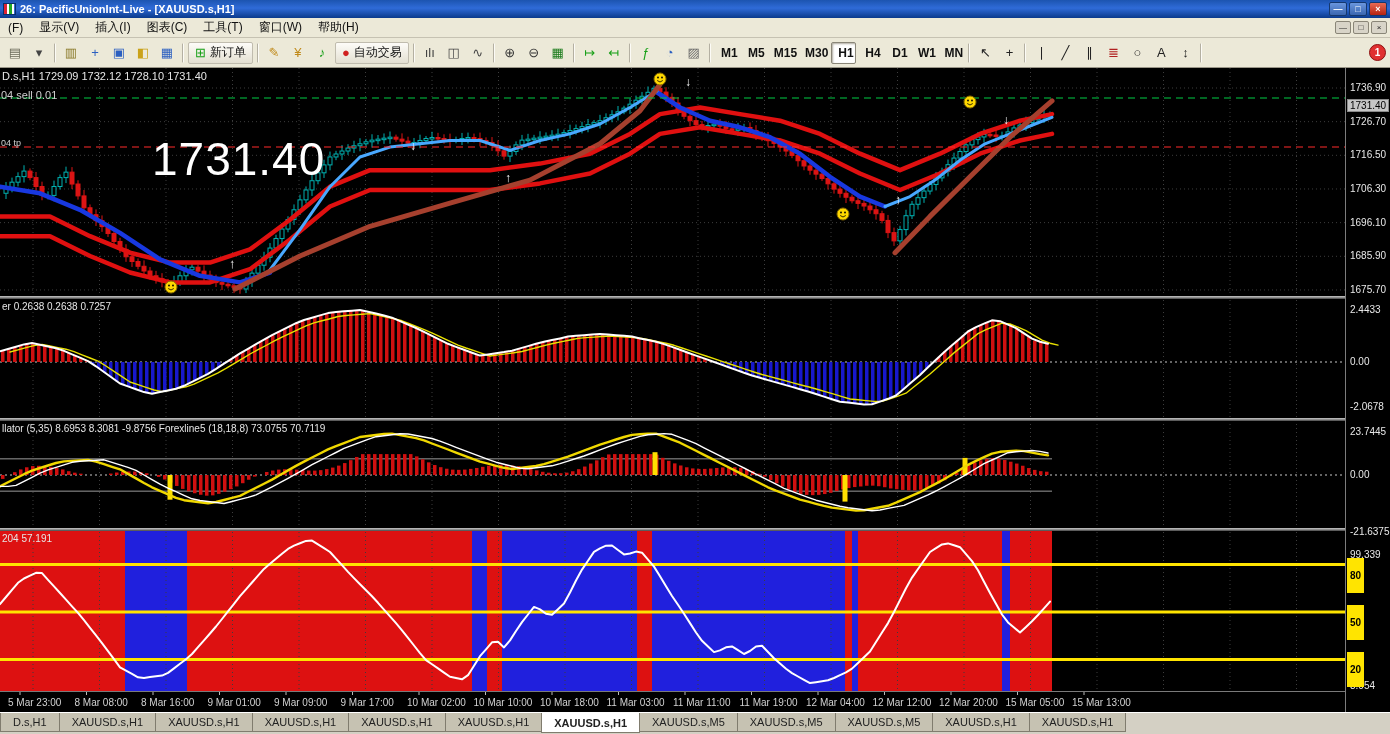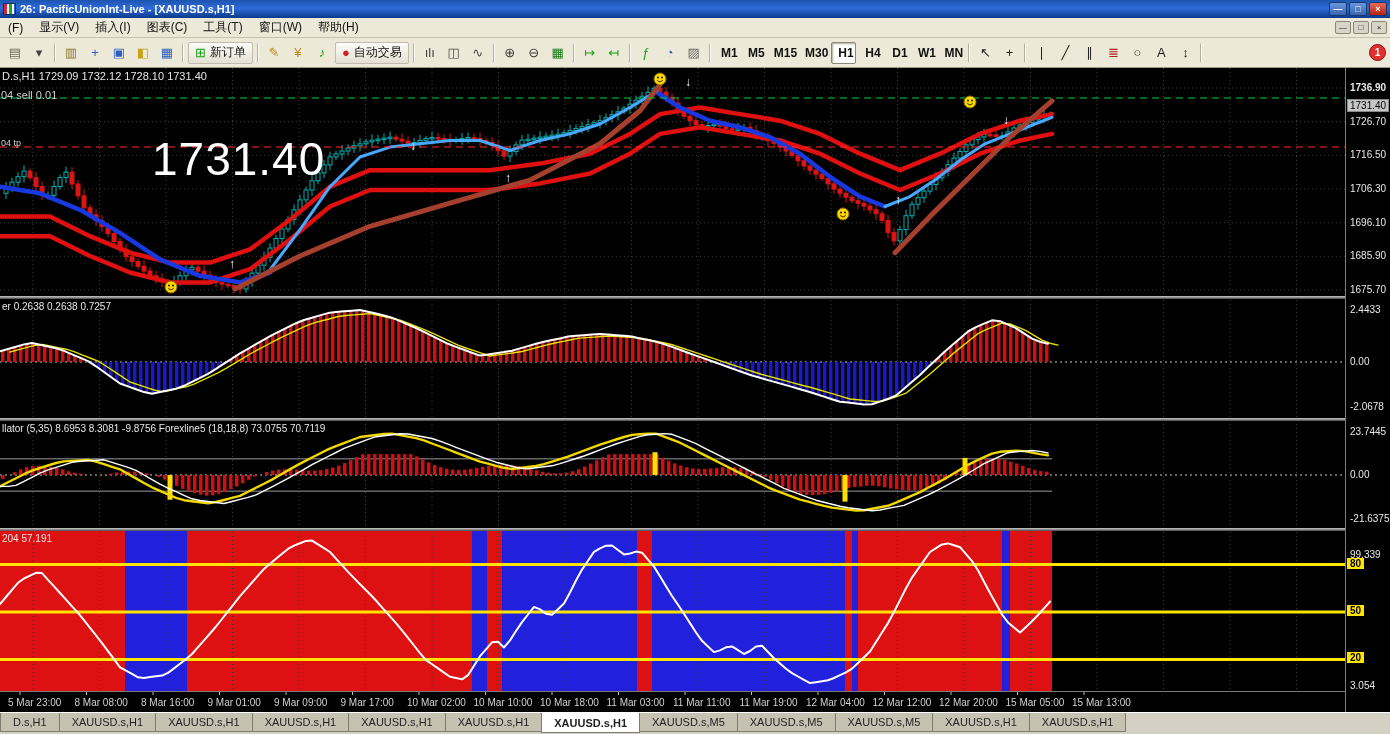--- a/index.html
+++ b/index.html
@@ -37,21 +37,21 @@
   .info-line{top:2px;left:2px;font-size:11px}
   .sell-label{top:21px;left:1px;font-size:11px;color:#cfcfcf}
   .tp-label{top:70px;left:1px;font-size:9px;color:#cfcfcf}
   .big-price{top:64px;left:152px;font-size:46px;color:#fff;letter-spacing:1px}
   .p2-title{top:233px;left:2px}
   .p3-title{top:355px;left:2px}
   .p4-title{top:465px;left:2px}
   .scale{position:absolute;left:1345px;top:0;width:45px;height:644px;background:#000;border-left:1px solid #7d7d7d;z-index:5}
   .scale-label{position:absolute;left:4px;color:#e8e8e8;font-size:10px;white-space:nowrap}
   .scale-label.price-tag{left:1px;background:#c6c6c6;color:#000;border:1px solid #8a8a8a;padding:0 2px}
-  .scale-label.level-tag{left:1px;background:#ffe400;color:#000;padding:0 3px;font-weight:bold}
+  .scale-label.level-tag{left:1px;background:#ffe400;color:#000;padding:12px 3px;font-weight:bold}
   .timebar{position:absolute;left:0;top:623px;width:1345px;height:21px;border-top:1px solid #7a7a7a;z-index:3}
   .time-label{position:absolute;top:5px;color:#d2d2d2;font-size:10px;white-space:nowrap}
 
   .tabbar{position:absolute;left:0;top:712px;width:1390px;height:22px;background:#d4d0c4;border-top:1px solid #fff;display:flex;align-items:flex-start;padding-left:0}
   .tab{height:19px;display:flex;align-items:center;padding:0 12px;font-size:11px;color:#222;background:#c6c2b2;border:1px solid #807c6e;border-top:none;margin-right:-1px}
   .tab.active{background:#fff;font-weight:bold;height:20px}
 </style>
 </head>
 <body>
 
@@ -1087,34 +1087,34 @@
 
     <div class="overlay info-line">D.s,H1  1729.09 1732.12 1728.10 1731.40</div>
     <div class="overlay sell-label">04 sell 0.01</div>
     <div class="overlay tp-label">04 tp</div>
     <div class="overlay big-price">1731.40</div>
     <div class="overlay p2-title">er 0.2638 0.2638 0.7257</div>
     <div class="overlay p3-title">llator (5,35) 8.6953 8.3081 -9.8756      Forexline5 (18,18,8) 73.0755 70.7119</div>
     <div class="overlay p4-title">204 57.191</div>
 
     <div id="scale" class="scale">
-        <span class="scale-label" style="top: 14px; font-weight: bold;">1736.90</span>
+        <span class="scale-label" style="top: 14px;">1736.90</span>
         <span class="scale-label" style="top: 47.66px;">1726.70</span>
         <span class="scale-label" style="top: 81.32px;">1716.50</span>
         <span class="scale-label" style="top: 114.98px;">1706.30</span>
         <span class="scale-label" style="top: 148.64px;">1696.10</span>
         <span class="scale-label" style="top: 182.3px;">1685.90</span>
         <span class="scale-label" style="top: 215.96px;">1675.70</span>
         <span class="scale-label price-tag" style="top: 31px;">1731.40</span>
         <span class="scale-label" style="top: 236px;">2.4433</span>
         <span class="scale-label" style="top: 288px;">0.00</span>
         <span class="scale-label" style="top: 333px;">-2.0678</span>
         <span class="scale-label" style="top: 358px;">23.7445</span>
         <span class="scale-label" style="top: 401px;">0.00</span>
-        <span class="scale-label" style="top: 445px;">-21.6375</span>
+        <span class="scale-label" style="top: 458px;">-21.6375</span>
         <span class="scale-label" style="top: 481px;">99.339</span>
         <span class="scale-label" style="top: 612px;">3.054</span>
         <span class="scale-label level-tag" style="top: 489.6px;">80</span>
         <span class="scale-label level-tag" style="top: 537px; text-align: right;">50</span>
         <span class="scale-label level-tag" style="top: 584.4px;">20</span>
       </div>
     <div id="timebar" class="timebar">
         <span class="time-label" style="left: 8px;">5 Mar 23:00</span>
         <span class="time-label" style="left: 74.5px;">8 Mar 08:00</span>
         <span class="time-label" style="left: 141px;">8 Mar 16:00</span>

